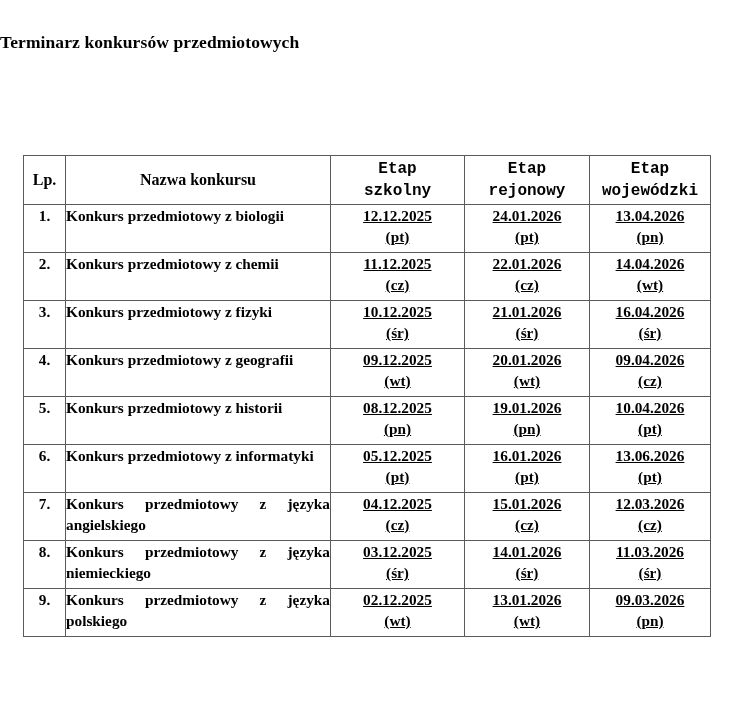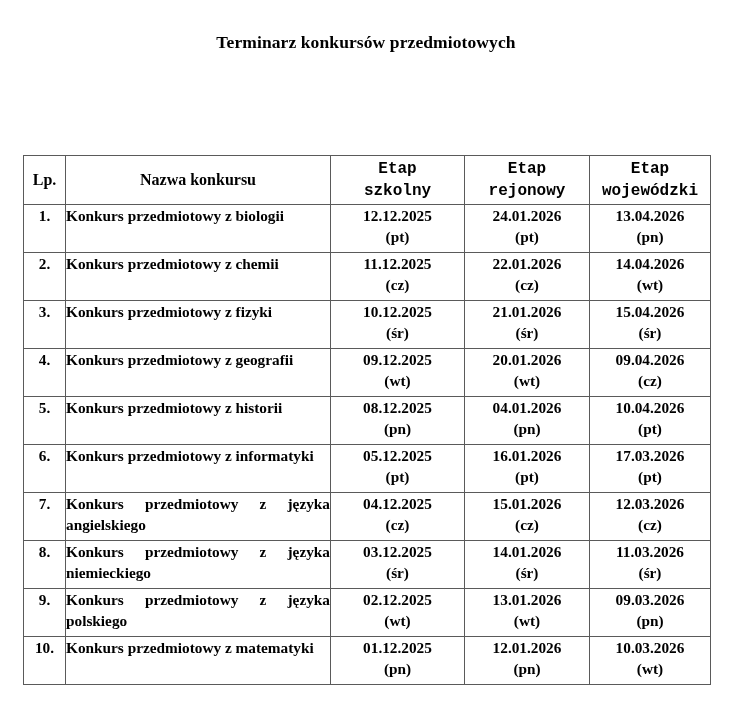--- a/index.html
+++ b/index.html
@@ -15,21 +15,20 @@
     color: #000000;
     overflow: hidden;
   }
 
   
   #title-block {
     position: absolute;
     left: 0;
     top: 29px;
     width: 732px;
-    text-align: center;
   }
   #title-block .title-line {
     display: block;
     font-weight: bold;
     font-size: 17.5px;
     line-height: 26px;
     letter-spacing: 0.1px;
     white-space: nowrap;
   }
 
@@ -91,20 +90,21 @@
     padding: 4px 6px 0 7px;
     hyphens: none;
   }
   td.cell-name.nojust {
     text-align: center;
   }
   td.cell-date {
     text-align: center;
     vertical-align: top;
     padding-top: 4px;
+    text-decoration: underline;
   }
   td.cell-date .d-date { display: block; }
   td.cell-date .d-day  { display: block; }
 </style>
 </head>
 <body>
 
 <div id="title-block">
   <span class="title-line">Terminarz konkursów przedmiotowych</span>
 </div>
@@ -177,21 +177,21 @@
         <td class="cell-name nojust">Konkurs przedmiotowy z fizyki</td>
         <td class="cell-date">
           <span class="d-date">10.12.2025</span>
           <span class="d-day">(śr)</span>
         </td>
         <td class="cell-date">
           <span class="d-date">21.01.2026</span>
           <span class="d-day">(śr)</span>
         </td>
         <td class="cell-date">
-          <span class="d-date">15.04.2026</span>
+          <span class="d-date">16.04.2026</span>
           <span class="d-day">(śr)</span>
         </td>
       </tr>
       <tr>
         <td class="cell-lp">4.</td>
         <td class="cell-name nojust">Konkurs przedmiotowy z geografii</td>
         <td class="cell-date">
           <span class="d-date">09.12.2025</span>
           <span class="d-day">(wt)</span>
         </td>
@@ -205,41 +205,41 @@
         </td>
       </tr>
       <tr>
         <td class="cell-lp">5.</td>
         <td class="cell-name nojust">Konkurs przedmiotowy z historii</td>
         <td class="cell-date">
           <span class="d-date">08.12.2025</span>
           <span class="d-day">(pn)</span>
         </td>
         <td class="cell-date">
-          <span class="d-date">04.01.2026</span>
+          <span class="d-date">19.01.2026</span>
           <span class="d-day">(pn)</span>
         </td>
         <td class="cell-date">
           <span class="d-date">10.04.2026</span>
           <span class="d-day">(pt)</span>
         </td>
       </tr>
       <tr>
         <td class="cell-lp">6.</td>
         <td class="cell-name nojust">Konkurs przedmiotowy z informatyki</td>
         <td class="cell-date">
           <span class="d-date">05.12.2025</span>
           <span class="d-day">(pt)</span>
         </td>
         <td class="cell-date">
           <span class="d-date">16.01.2026</span>
           <span class="d-day">(pt)</span>
         </td>
         <td class="cell-date">
-          <span class="d-date">17.03.2026</span>
+          <span class="d-date">13.06.2026</span>
           <span class="d-day">(pt)</span>
         </td>
       </tr>
       <tr>
         <td class="cell-lp">7.</td>
         <td class="cell-name">Konkurs przedmiotowy z języka angielskiego</td>
         <td class="cell-date">
           <span class="d-date">04.12.2025</span>
           <span class="d-day">(cz)</span>
         </td>
@@ -277,30 +277,14 @@
         </td>
         <td class="cell-date">
           <span class="d-date">13.01.2026</span>
           <span class="d-day">(wt)</span>
         </td>
         <td class="cell-date">
           <span class="d-date">09.03.2026</span>
           <span class="d-day">(pn)</span>
         </td>
       </tr>
-      <tr>
-        <td class="cell-lp">10.</td>
-        <td class="cell-name nojust">Konkurs przedmiotowy z matematyki</td>
-        <td class="cell-date">
-          <span class="d-date">01.12.2025</span>
-          <span class="d-day">(pn)</span>
-        </td>
-        <td class="cell-date">
-          <span class="d-date">12.01.2026</span>
-          <span class="d-day">(pn)</span>
-        </td>
-        <td class="cell-date">
-          <span class="d-date">10.03.2026</span>
-          <span class="d-day">(wt)</span>
-        </td>
-      </tr>
     </tbody>
 </table>
 
 </body></html>

